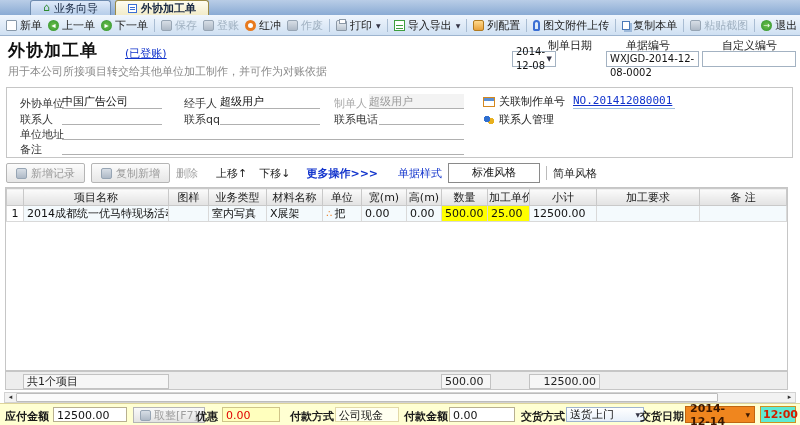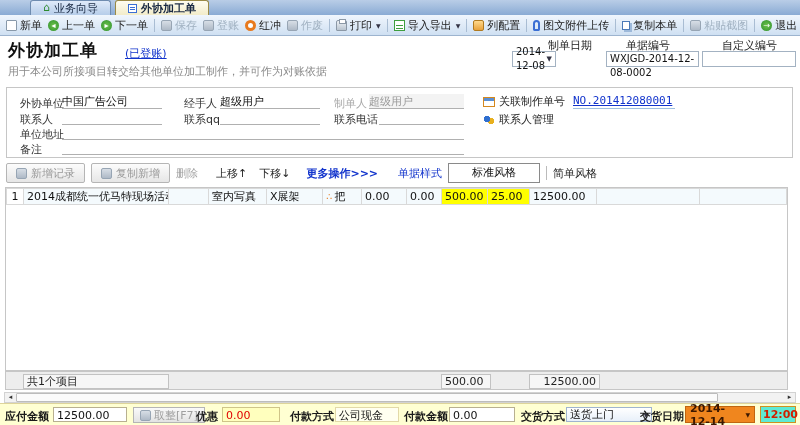--- a/index.html
+++ b/index.html
@@ -272,20 +272,35 @@
           <col style="width:39px">
           <col style="width:45px">
           <col style="width:35px">
         <col style="width:46px">
           <col style="width:42px">
           <col style="width:67px">
           <col style="width:103px">
           <col style="width:87px">
       </colgroup>
       <tbody>
+          <tr>
+        <th></th>
+        <th>项目名称</th>
+        <th>图样</th>
+        <th>业务类型</th>
+        <th>材料名称</th>
+        <th>单位</th>
+        <th>宽(m)</th>
+        <th>高(m)</th>
+        <th>数量</th>
+        <th>加工单价</th>
+        <th>小计</th>
+        <th>加工要求</th>
+        <th>备 注</th>
+      </tr>
       <tr>
         <td class="num">1</td>
         <td>2014成都统一优马特现场活动</td>
         <td></td>
         <td>室内写真</td>
         <td>X展架</td>
         <td><span class="unit-dots">∴</span><span>把</span></td>
         <td>0.00</td>
         <td>0.00</td>
         <td class="hl">500.00</td>
@@ -322,21 +337,21 @@
     <div class="flab" style="left:196px;">优惠</div>
     <div class="fbox yellow" style="left:222px;width:58px;">0.00</div>
 
     <div class="flab" style="left:290px;">付款方式</div>
     <div class="fbox plain" style="left:335px;width:64px;">公司现金</div>
 
     <div class="flab" style="left:404px;">付款金额</div>
     <div class="fbox white" style="left:449px;width:66px;">0.00</div>
 
     <div class="flab" style="left:521px;">交货方式</div>
-    <div class="dmcombo" style="left:566px;width:86px;">
+    <div class="dmcombo" style="left:566px;width:78px;">
       <span>送货上门</span>
       <span class="ddk">▼</span>
     </div>
 
     <div class="flab" style="left:640px;">交货日期</div>
     <div class="datebox" style="left:685px;width:70px;">
       <span>2014-12-14</span>
       <span class="ddk">▼</span>
     </div>
 

